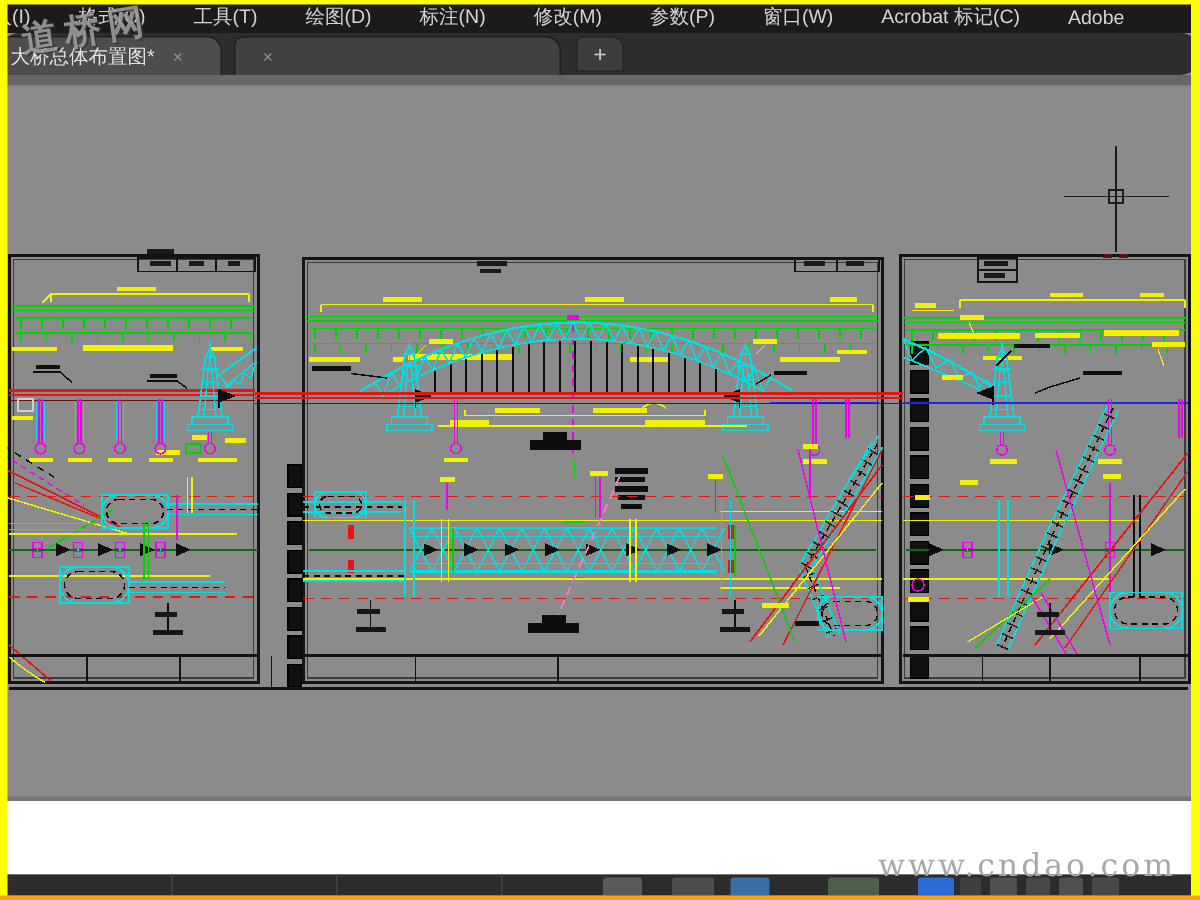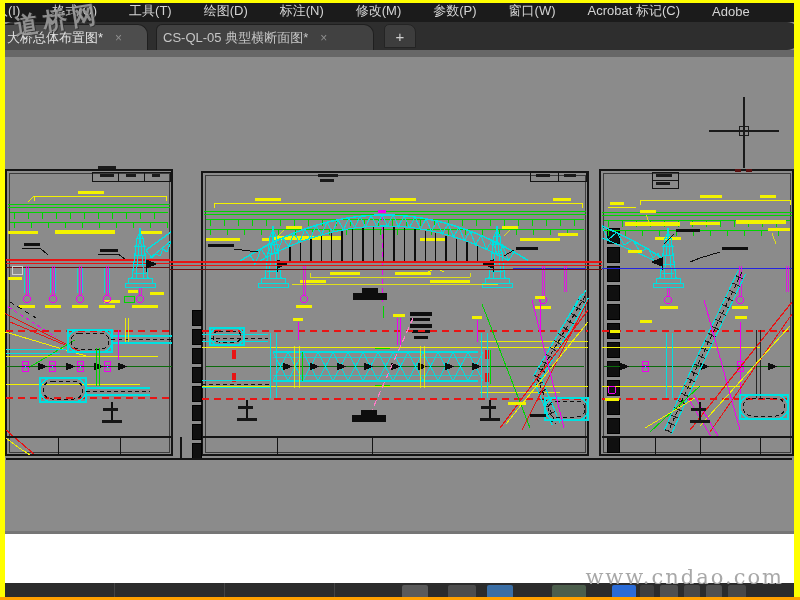--- a/index.html
+++ b/index.html
@@ -62,21 +62,20 @@
     <span class="menu-item">Acrobat 标记(C)</span>
     <span class="menu-item">Adobe</span>
   </div>
 
   <div id="tabbar">
     <div class="ftab" id="tab1">
       <span class="lbl">大桥总体布置图*</span>
       <span class="x">×</span>
     </div>
     <div class="ftab" id="tab2">
-      <span class="lbl">CS-QL-05 典型横断面图*</span>
       <span class="x">×</span>
     </div>
     <div id="tabplus">
       <span>+</span>
     </div>
   </div>
   <div id="toolstrip"></div>
 
   <svg id="cad" width="800" height="600" viewBox="0 0 800 600" shape-rendering="crispEdges">
       <g></g>

